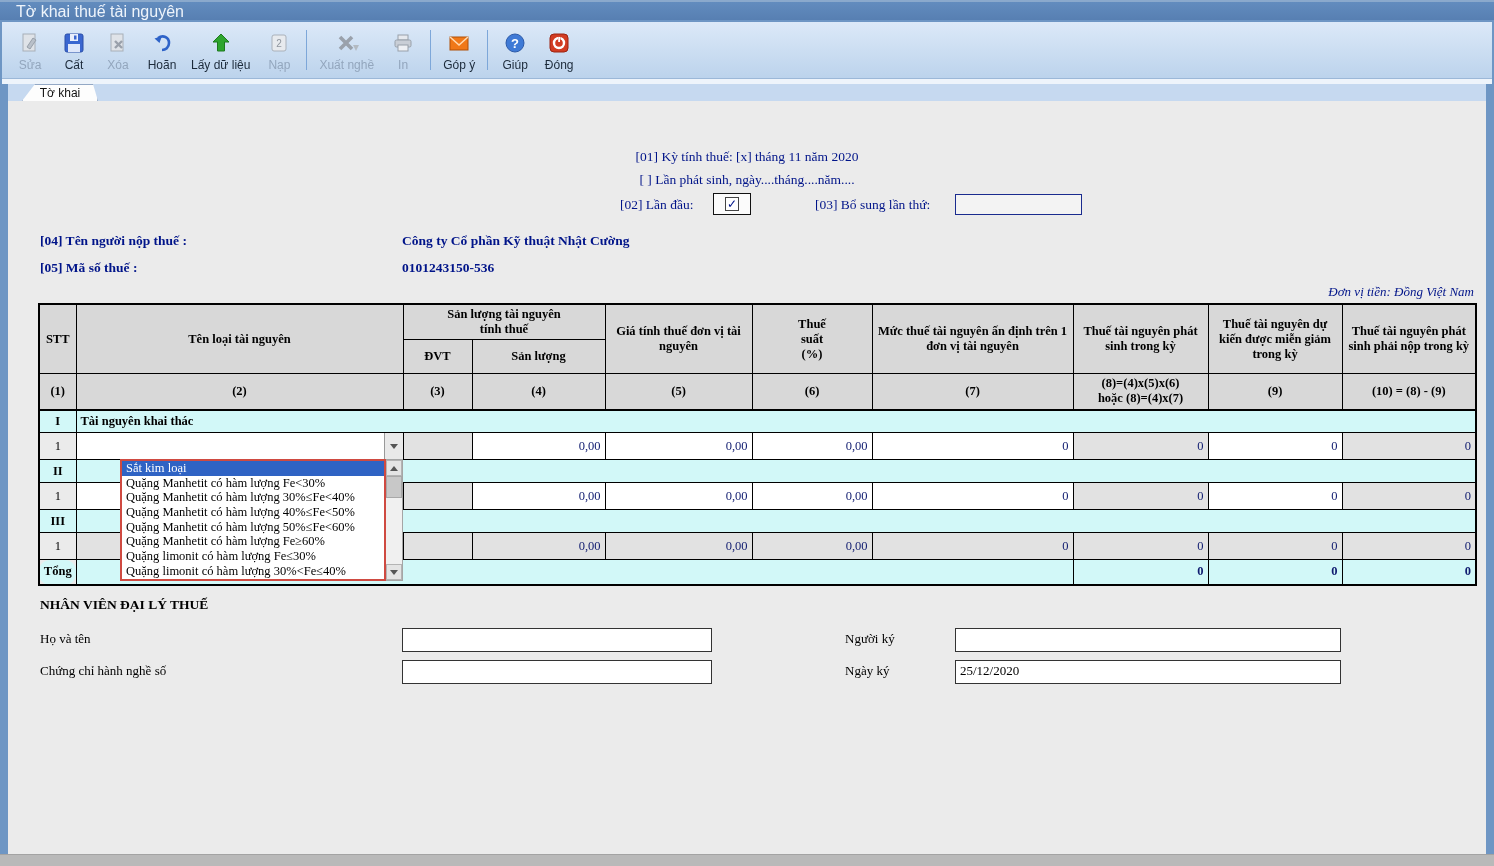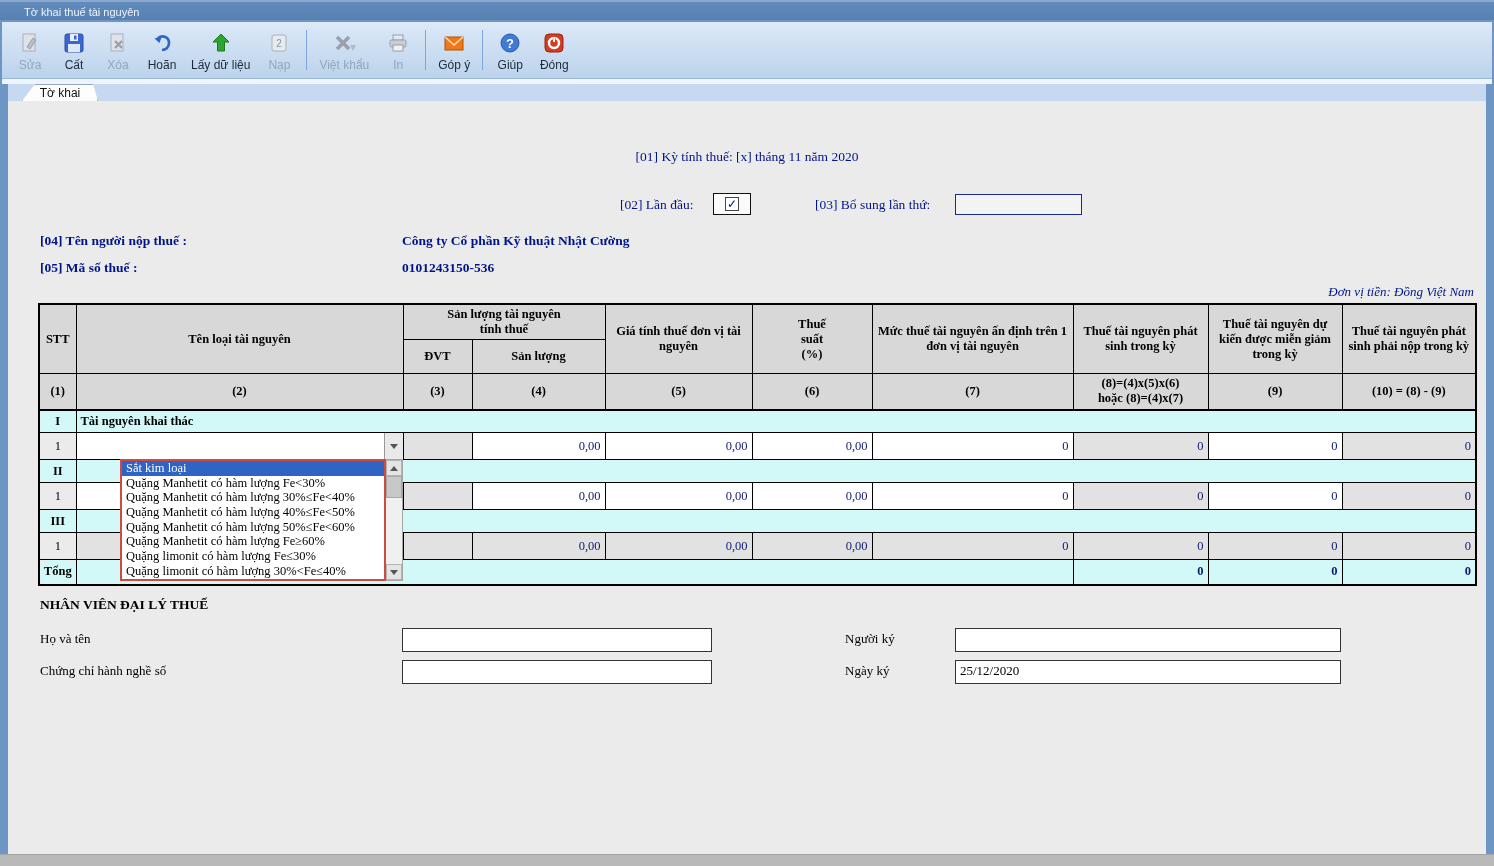--- a/index.html
+++ b/index.html
@@ -3,21 +3,21 @@
 <meta charset="utf-8">
 <style>
   * { margin:0; padding:0; box-sizing:border-box; }
   html,body { background:#9a9a9a; }
   .page { position:relative; width:1494px; height:866px; background:#6e96c4;
           font-family:"Liberation Sans", sans-serif; overflow:hidden; }
 
   
   .titlebar { position:absolute; left:0; top:0; width:1494px; height:20px;
     background:linear-gradient(#628cbe,#577fb2); border-top:2px solid #8aa9cc;
-    color:#eef4fb; font-size:11px; line-height:20px; padding-left:24px; }
+    color:#eef4fb; font-size:16px; line-height:20px; padding-left:16px; }
 
   
   .toolbar { position:absolute; left:2px; top:22px; width:1490px; height:57px;
     background:linear-gradient(#dcE9f8,#bcd3ec); border-bottom:1px solid #9cb8d8;
     display:flex; align-items:center; padding-left:6px; }
   .tbtn { display:flex; flex-direction:column; align-items:center; justify-content:center;
     min-width:44px; padding:2px 7px; height:52px; cursor:pointer; }
   .tbtn .ico { height:26px; display:flex; align-items:flex-end; justify-content:center; }
   .tbtn .lbl { font-size:12px; color:#1c2a3a; margin-top:3px; white-space:nowrap; }
   .tbtn.disabled .lbl { color:#93a6bd; }
@@ -163,21 +163,21 @@
         <span class="lbl">Nạp</span>
     </div>
     <div class="tsep"></div>
     <div class="tbtn disabled">
       <span class="ico">
         <svg width="26" height="24">
             <path d="M6 6 L18 18 M18 6 L6 18" stroke="#9aa1ab" stroke-width="3.6"></path>
             <polygon points="19,14 25,14 22,20" fill="#b3bac2"></polygon>
           </svg>
       </span>
-        <span class="lbl">Việt khẩu</span>
+        <span class="lbl">Xuất nghề</span>
     </div>
     <div class="tbtn disabled">
       <span class="ico">
         <svg width="24" height="24">
             <rect x="7" y="4" width="10" height="5" fill="#e6e9ee" stroke="#98a0aa"></rect>
             <rect x="4" y="9" width="16" height="7" rx="1.5" fill="#c9ced6" stroke="#98a0aa"></rect>
             <rect x="7" y="14" width="10" height="6" fill="#eef0f4" stroke="#98a0aa"></rect>
           </svg>
       </span>
         <span class="lbl">In</span>
@@ -216,20 +216,21 @@
   </div>
 
   <div class="gapstrip"></div>
   <div class="tabstrip">
     <div class="tab">Tờ khai</div>
   </div>
 
   <div class="content">
 
     <div class="line01 ctr navy">[01] Kỳ tính thuế: [x]  tháng 11 năm 2020</div>
+    <div class="line01b ctr navy">[ ] Lần phát sinh, ngày....tháng....năm....</div>
 
     <div class="lbl02 navy">[02] Lần đầu:</div>
     <div class="chkbox">
       <div class="inner navy">✓</div>
     </div>
     <div class="lbl03 navy">[03] Bổ sung lần thứ:</div>
     <div class="inp03"></div>
 
     <div class="lbl04 navy">[04] Tên người nộp thuế :</div>
     <div class="val04 navy">Công ty Cổ phần Kỹ thuật Nhật Cường</div>

